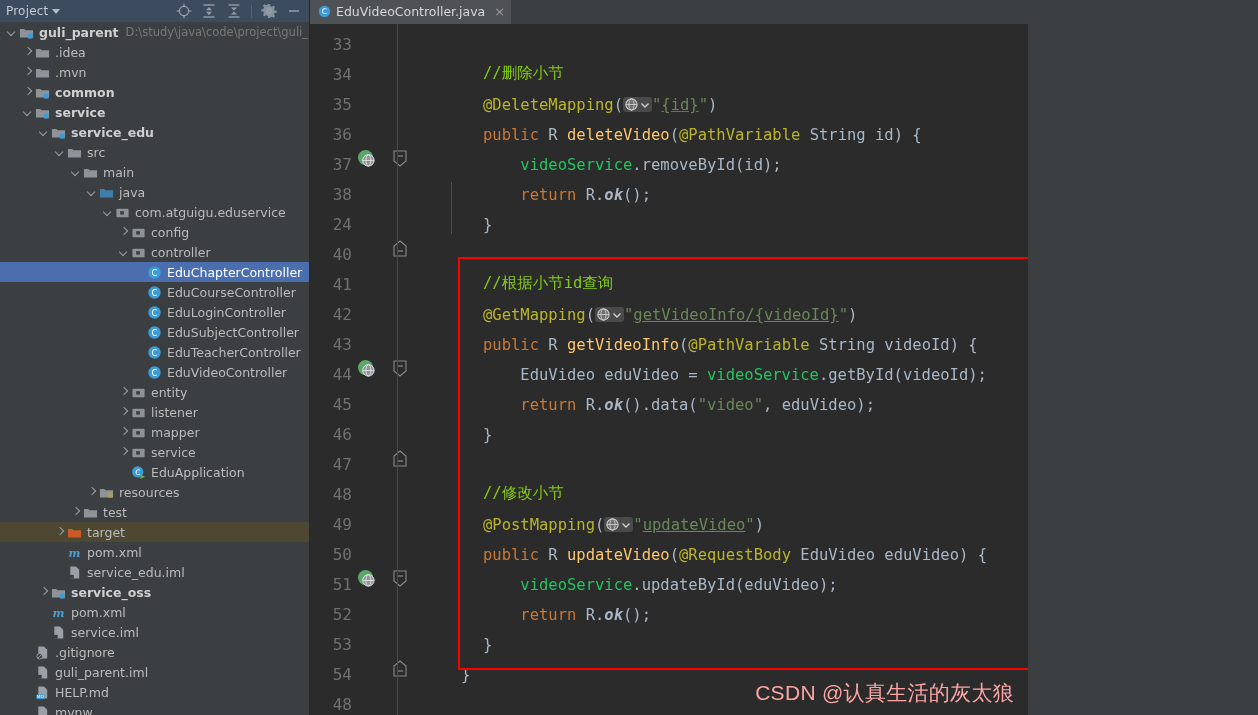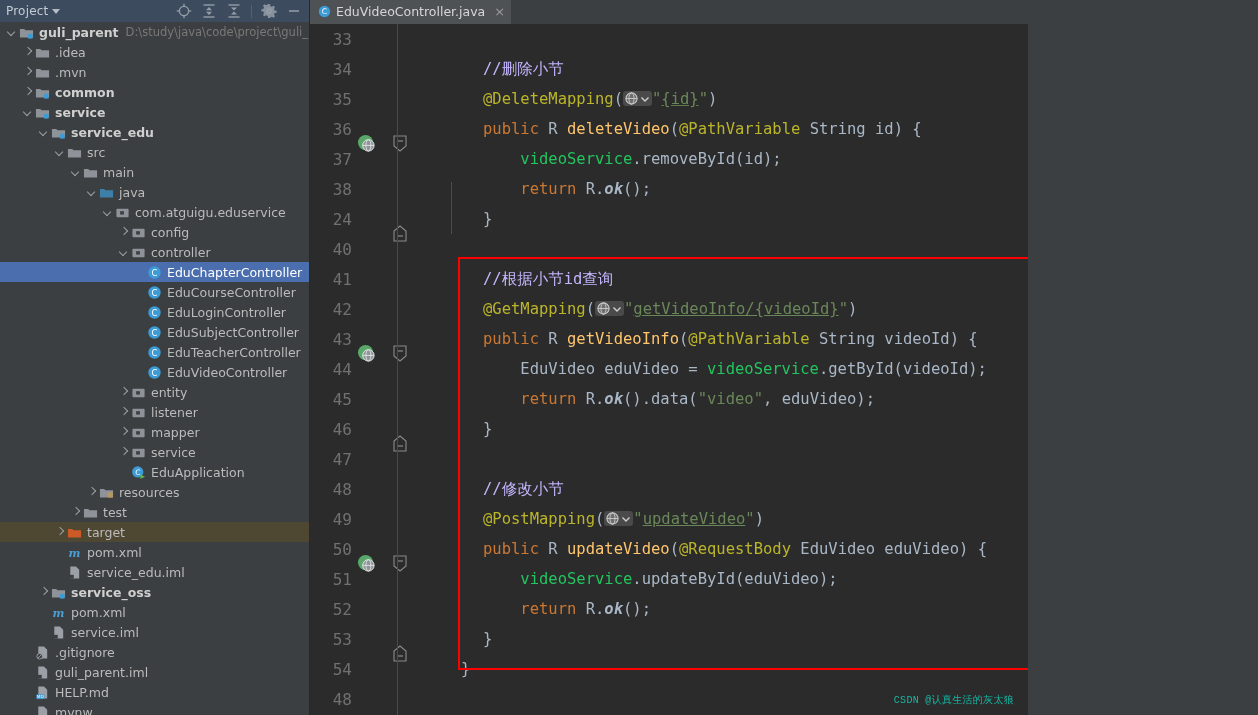--- a/index.html
+++ b/index.html
@@ -117,21 +117,21 @@
 
   #code-wrap {
     position: absolute; top: 24px; left: 0; right: 0; bottom: 0;
     background: #2b2b2b;
     font-family: "DejaVu Sans Mono", monospace;
     font-size: 15.5px;
     overflow: hidden;
   }
   .cline {
     height: 30px;
-    display: flex; align-items: center;
+    display: flex; align-items: flex-end;
     position: relative;
   }
   .lno {
     width: 45px; flex: 0 0 45px;
     text-align: right;
     color: #707070;
     font-size: 16px;
     padding-right: 3px;
     font-family: "DejaVu Sans Mono", monospace;
   }
@@ -150,21 +150,21 @@
     left: 87px; top: 0; bottom: 0;
     width: 1px; background: #4a4a4a;
   }
   
   .indent-guide {
     position: absolute; left: 141px; width: 1px;
     background: #4b4b4b;
   }
 
   
-  .cmt  { color: #c4b5fd; }
+  .cmt  { color: #84cc16; }
   .ann  { color: #bbb529; }
   .kw   { color: #cc7832; }
   .str  { color: #6a8759; }
   .fld  { color: #22c55e; }
   .mth  { color: #ffc66d; }
   .txt  { color: #a9b7c6; }
   .ital { font-style: italic; font-weight: bold; }
   .ulink { text-decoration: underline; text-decoration-color: #5f7a4a; }
   .ulink2 { text-decoration: underline; text-decoration-color: #6a8759; }
 
@@ -179,22 +179,22 @@
   #red-box {
     position: absolute;
     left: 148px; top: 233px;
     width: 772px; height: 413px;
     border: 2px solid #ff0000;
     pointer-events: none;
   }
   
   #watermark {
     position: absolute; right: 14px; bottom: 8px;
-    color: #14b8a6; font-size: 10px;
-    font-family: Liberation Mono, monospace;
+    color: #fca5a5; font-size: 21px;
+    font-family: Liberation Sans, sans-serif;
     letter-spacing: .3px;
   }
 </style>
 </head>
 <body>
 
 <div id="app">
 
   <div id="project-panel">
 

